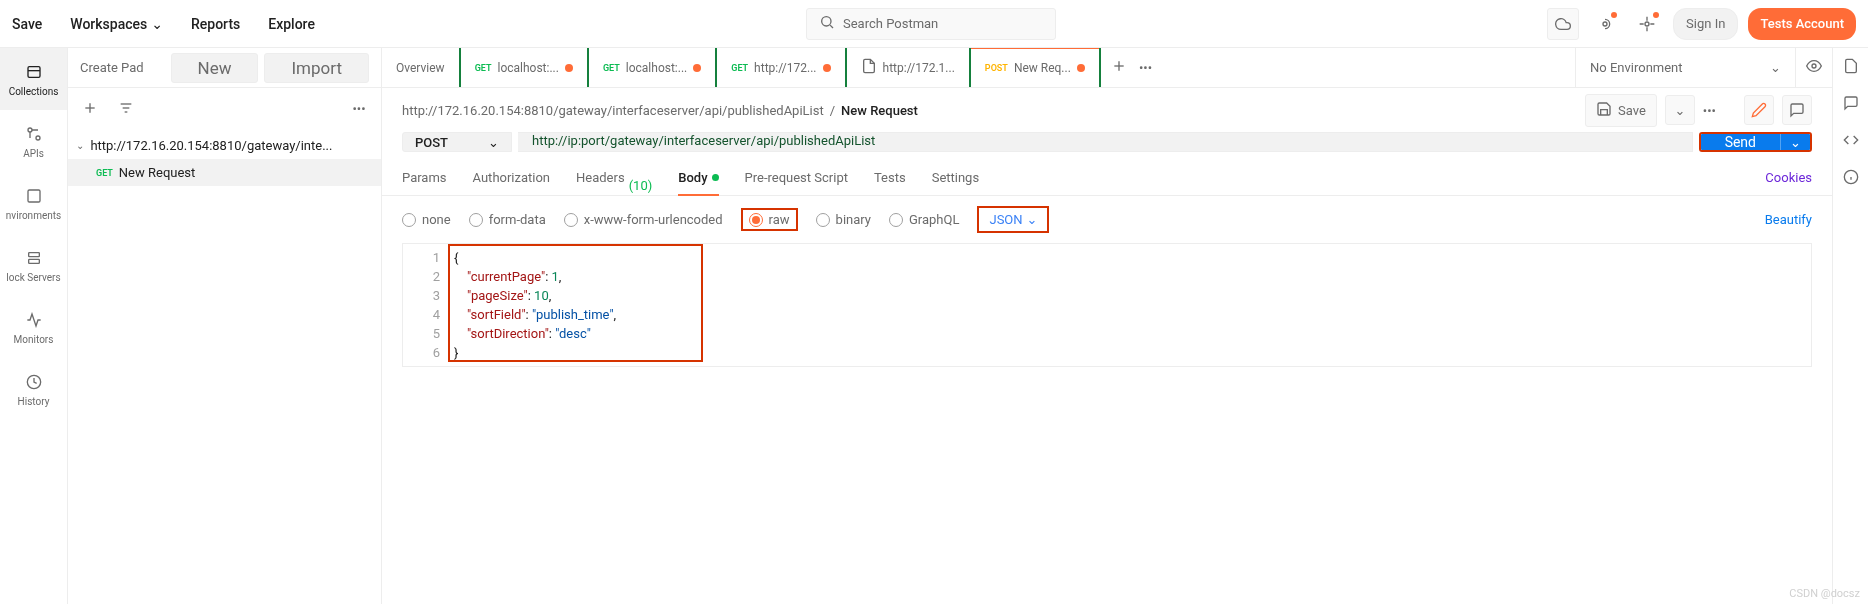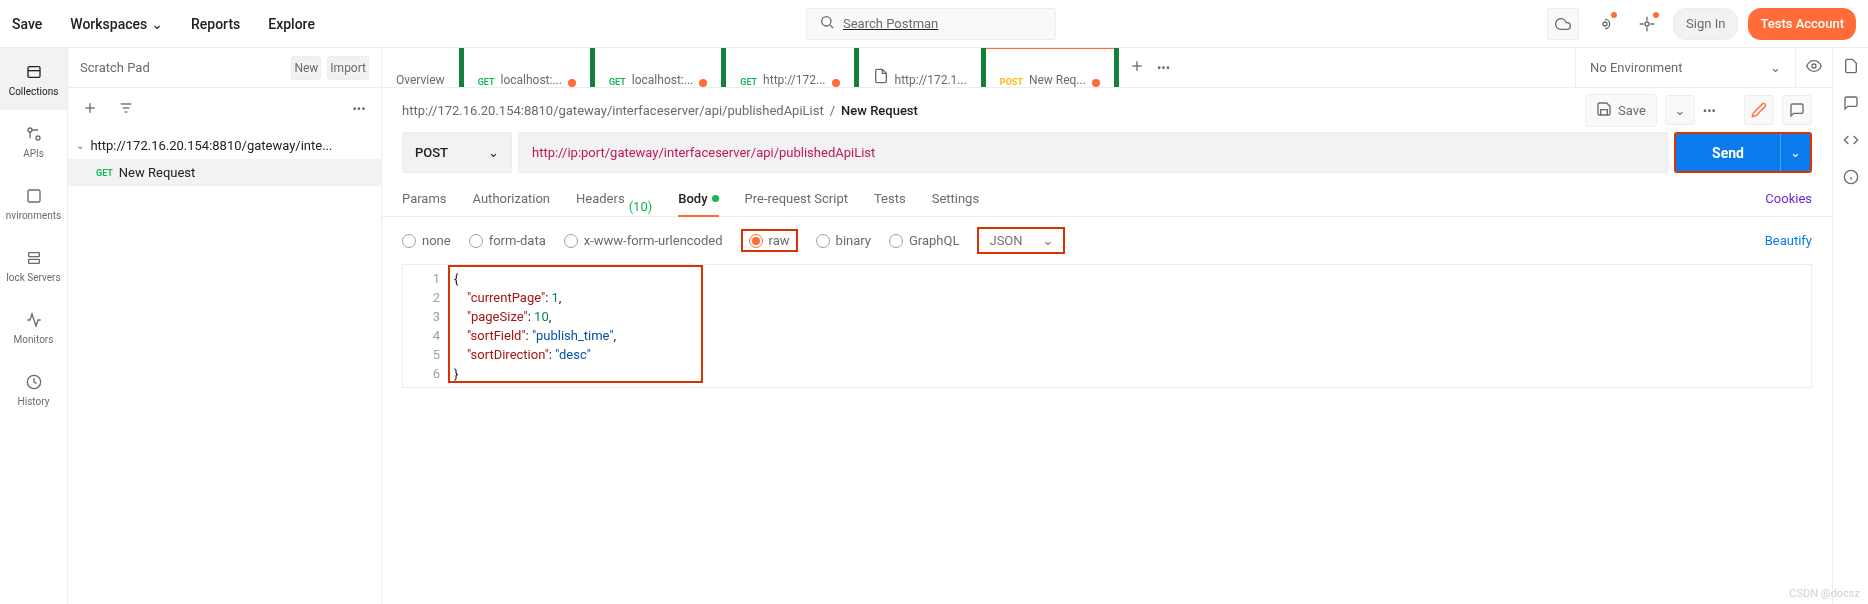--- a/index.html
+++ b/index.html
@@ -2,21 +2,21 @@
 <html><head>
 <meta charset="utf-8">
 <style>
 * { margin: 0; padding: 0; box-sizing: border-box; font-family: -apple-system, BlinkMacSystemFont, "Segoe UI", Roboto, sans-serif; }
 body { background: #fff; color: #212121; font-size: 13px; width: 1868px; height: 604px; overflow: hidden; display: flex; flex-direction: column; }
 
 
 .topnav { height: 48px; display: flex; align-items: center; padding: 0 12px; border-bottom: 1px solid #ededed; gap: 8px; }
 .topnav-left { display: flex; align-items: center; gap: 28px; }
 .nav-item { font-size: 14px; color: #212121; font-weight: 500; cursor: pointer; display: flex; align-items: center; gap: 4px; }
-.topnav-center { flex: 1; display: flex; justify-content: center; text-decoration: underline; }
+.topnav-center { flex: 1; display: flex; justify-content: center; }
 .search-box { width: 250px; height: 32px; background: #f9f9f9; border: 1px solid #ededed; border-radius: 3px; display: flex; align-items: center; padding: 0 12px; gap: 8px; color: #6b6b6b; }
 .topnav-right { display: flex; align-items: center; gap: 10px; }
 .icon-btn { width: 32px; height: 32px; display: flex; align-items: center; justify-content: center; cursor: pointer; border-radius: 3px; color: #6b6b6b; position: relative; }
 .icon-btn.boxed { border: 1px solid #ededed; background: #f9f9f9; }
 .notif-dot { position: absolute; top: 4px; right: 4px; width: 6px; height: 6px; background: #ff6c37; border-radius: 50%; }
 .btn { height: 32px; padding: 0 12px; border-radius: 13px; display: flex; align-items: center; font-size: 13px; cursor: pointer; }
 .btn-secondary { background: #f2f2f2; color: #6b6b6b; border: 1px solid #ededed; }
 .btn-primary { background: #ff6c37; color: #fff; border: none; font-weight: 500; }
 
 
@@ -26,80 +26,80 @@
 .rail { width: 68px; background: #fff; border-right: 1px solid #ededed; }
 .rail-item { height: 62px; display: flex; flex-direction: column; align-items: center; justify-content: center; gap: 4px; color: #6b6b6b; font-size: 10px; cursor: pointer; }
 .rail-item.active { background: #f2f2f2; color: #212121; }
 .rail-icon { width: 20px; height: 20px; display: flex; align-items: center; justify-content: center; }
 
 
 .sidebar { width: 314px; background: #fff; border-right: 1px solid #ededed; display: flex; flex-direction: column; }
 .sidebar-header { height: 40px; display: flex; align-items: center; justify-content: space-between; padding: 0 12px; border-bottom: 1px solid #ededed; }
 .sidebar-title { font-size: 13px; color: #6b6b6b; }
 .sidebar-actions { display: flex; gap: 6px; }
-.sm-btn { padding: 4px 2px; background: #f2f2f2; border: 1px solid #ededed; border-radius: 3px; font-size: 12px; color: #6b6b6b; cursor: pointer; }
+.sm-btn { padding: 4px 26px; background: #f2f2f2; border: 1px solid #ededed; border-radius: 3px; font-size: 17px; color: #6b6b6b; cursor: pointer; }
 .sidebar-toolbar { height: 40px; display: flex; align-items: center; padding: 0 8px; gap: 8px; }
 .tool-icon { width: 28px; height: 28px; display: flex; align-items: center; justify-content: center; cursor: pointer; color: #6b6b6b; }
 .tool-icon.right { margin-left: auto; }
 .tree { padding: 4px 0; }
 .tree-item { display: flex; align-items: center; gap: 6px; padding: 6px 8px; cursor: pointer; font-size: 13px; }
 .tree-item.indent1 { padding-left: 28px; }
 .tree-item.active { background: #f2f2f2; }
 .chevron { color: #6b6b6b; font-size: 10px; }
 .method-badge { font-size: 9px; font-weight: 600; }
 .method-get { color: #0cbb52; }
 .method-post { color: #ffb400; }
 
 
 .content { flex: 1; display: flex; flex-direction: column; overflow: hidden; }
 
 
 .tabs-bar { height: 40px; display: flex; align-items: stretch; border-bottom: 1px solid #ededed; }
-.tab { display: flex; align-items: flex-end; gap: 6px; padding: 0 14px; border-right: 5px solid #15803d; font-size: 12px; color: #6b6b6b; cursor: pointer; position: relative; min-width: 0; }
+.tab { display: flex; align-items: center; gap: 6px; padding: 0 14px; border-right: 2px solid #15803d; font-size: 12px; color: #6b6b6b; cursor: pointer; position: relative; min-width: 0; }
 .tab.active { background: #fff; }
 .tab.active::before { content: ""; position: absolute; top: -1px; left: 0; right: 0; height: 2px; background: #ff6c37; }
 .tab-label { white-space: nowrap; overflow: hidden; text-overflow: ellipsis; max-width: 90px; }
 .tab-dot { width: 8px; height: 8px; background: #ff6c37; border-radius: 50%; flex-shrink: 0; }
 .tab-actions { display: flex; align-items: center; padding: 0 10px; gap: 12px; color: #6b6b6b; }
 .env-select { margin-left: auto; display: flex; align-items: center; gap: 8px; padding: 0 14px; border-left: 1px solid #ededed; color: #6b6b6b; min-width: 220px; justify-content: space-between; }
 
 
 .req-header { height: 44px; display: flex; align-items: center; padding: 0 20px; gap: 10px; }
 .breadcrumb { color: #6b6b6b; font-size: 13px; display: flex; align-items: center; gap: 6px; }
 .breadcrumb .current { color: #212121; font-weight: 500; }
 .req-header-actions { margin-left: auto; display: flex; align-items: center; gap: 8px; }
 .save-btn { display: flex; align-items: center; gap: 6px; padding: 6px 10px; border: 1px solid #ededed; border-radius: 3px; color: #6b6b6b; cursor: pointer; background:#f9f9f9; }
 .icon-sq { width: 30px; height: 30px; border: 1px solid #ededed; border-radius: 3px; display: flex; align-items: center; justify-content: center; cursor: pointer; color: #6b6b6b; background:#f9f9f9; }
 .icon-sq.orange { color: #ff6c37; }
 
 
 .url-bar { margin: 0 20px 8px; display: flex; align-items: stretch; gap: 6px; }
 .method-select { width: 110px; background: #f2f2f2; border: 1px solid #ededed; border-radius: 3px 0 0 3px; display: flex; align-items: center; justify-content: space-between; padding: 0 12px; font-weight: 500; cursor: pointer; }
-.url-input { flex: 1; border: 1px solid #ededed; border-left: none; padding: 12px 14px; font-size: 13px; color: #be185d; background:#f2f2f2; display:flex; align-items:flex-start; }
+.url-input { flex: 1; border: 1px solid #ededed; border-left: none; padding: 0 14px; font-size: 13px; color: #14532d; background:#f2f2f2; display:flex; align-items:flex-start; }
 .send-wrap { display: flex; border: 2px solid #d63300; border-radius: 3px; overflow: hidden; }
-.send-btn { background: #097bed; color: #fff; padding: 0 36px; display: flex; align-items: center; font-weight: 700; font-size: 14px; cursor: pointer; }
+.send-btn { background: #097bed; color: #fff; padding: 0 24px; display: flex; align-items: center; font-weight: 400; font-size: 14px; cursor: pointer; }
 .send-caret { background: #097bed; color: #fff; width: 30px; display: flex; align-items: center; justify-content: center; border-left: 1px solid rgba(255,255,255,0.3); cursor: pointer; }
 
 
 .req-tabs { display: flex; align-items: center; padding: 0 20px; height: 36px; gap: 26px; border-bottom: 1px solid #ededed; }
 .req-tab { font-size: 13px; color: #6b6b6b; cursor: pointer; position: relative; height: 100%; display: flex; align-items: center; gap: 4px; }
 .req-tab.active { color: #212121; font-weight: 500; }
 .req-tab.active::after { content: ""; position: absolute; bottom: -1px; left: 0; right: 0; height: 2px; background: #ff6c37; }
 .green-dot { width: 7px; height: 7px; background: #0cbb52; border-radius: 50%; }
 .count { color: #0cbb52; margin-top: 15px; }
 .cookies-link { margin-left: auto; color: #6d28d9; font-size: 13px; cursor: pointer; }
 
 
 .body-types { display: flex; align-items: center; padding: 10px 20px; gap: 18px; }
 .radio { display: flex; align-items: center; gap: 6px; font-size: 13px; color: #6b6b6b; cursor: pointer; }
 .radio-circle { width: 14px; height: 14px; border: 1px solid #a0a0a0; border-radius: 50%; display: flex; align-items: center; justify-content: center; }
 .radio.selected .radio-circle { border-color: #ff6c37; }
 .radio.selected .radio-circle::after { content: ""; width: 8px; height: 8px; background: #ff6c37; border-radius: 50%; }
 .radio.boxed { border: 2px solid #d63300; padding: 2px 6px; }
-.json-select { border: 2px solid #d63300; padding: 4px 10px; display: flex; align-items: center; gap: 20px; color: #737373; font-size: 13px; cursor: pointer; }
+.json-select { border: 2px solid #d63300; padding: 4px 10px; display: flex; align-items: center; gap: 4px; color: #3b82f6; font-size: 13px; cursor: pointer; }
 .beautify { margin-left: auto; color: #097bed; font-size: 13px; cursor: pointer; }
 
 
 .editor-wrap { margin: 0 20px; border: 1px solid #ededed; display: flex; font-family: "Courier New", monospace; font-size: 13px; position: relative; }
 .gutter { width: 45px; background: #fff; color: #a0a0a0; text-align: right; padding: 4px 8px 4px 0; line-height: 19px; }
 .gutter div { height: 19px; }
 .code { flex: 1; padding: 4px 6px; line-height: 19px; position: relative; }
 .code-line { height: 19px; white-space: pre; }
 .k { color: #a31515; }
 .n { color: #098658; }
@@ -213,21 +213,21 @@
             <circle cx="12" cy="12" r="10"></circle>
             <polyline points="12 6 12 12 16 14"></polyline>
           </svg>
         </span>
         <span>History</span>
       </div>
   </div>
 
   <div class="sidebar">
     <div class="sidebar-header">
-      <div class="sidebar-title">Scratch Pad</div>
+      <div class="sidebar-title">Create Pad</div>
       <div class="sidebar-actions">
         <div class="sm-btn">New</div>
         <div class="sm-btn">Import</div>
       </div>
     </div>
     <div class="sidebar-toolbar">
       <div class="tool-icon">
           <svg viewBox="0 0 24 24" fill="none" stroke="currentColor" stroke-width="2">
             <line x1="12" y1="5" x2="12" y2="19"></line>
             <line x1="5" y1="12" x2="19" y2="12"></line>

